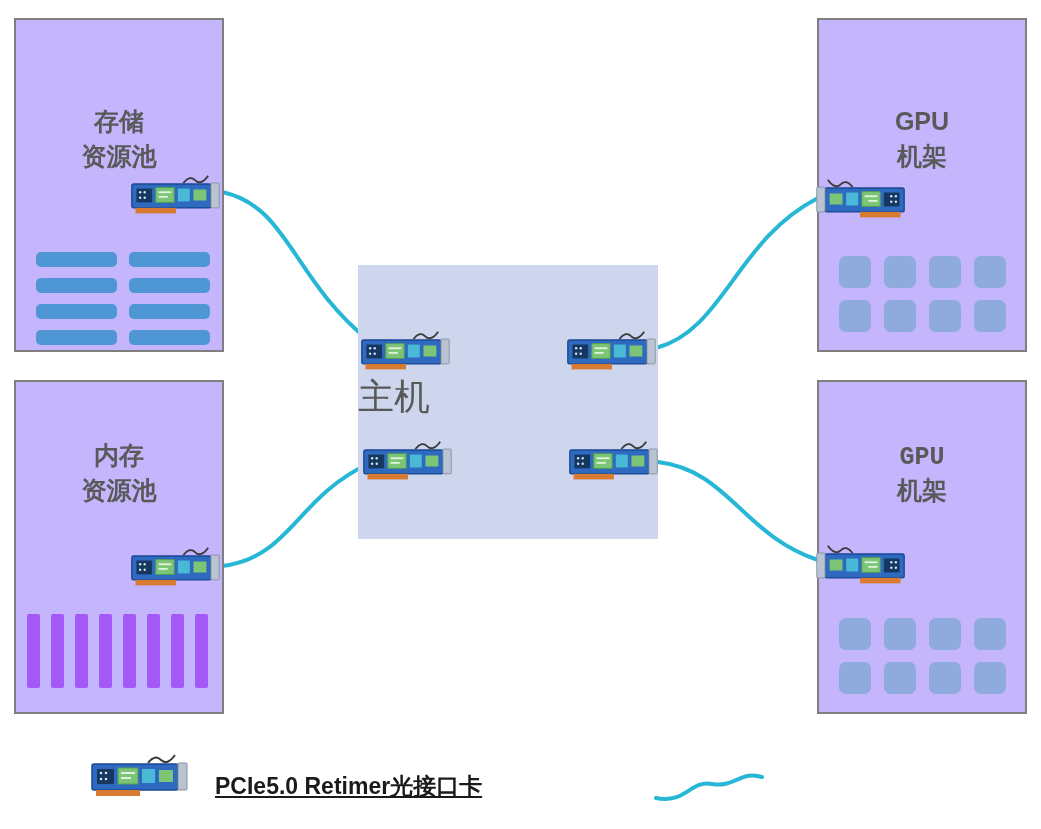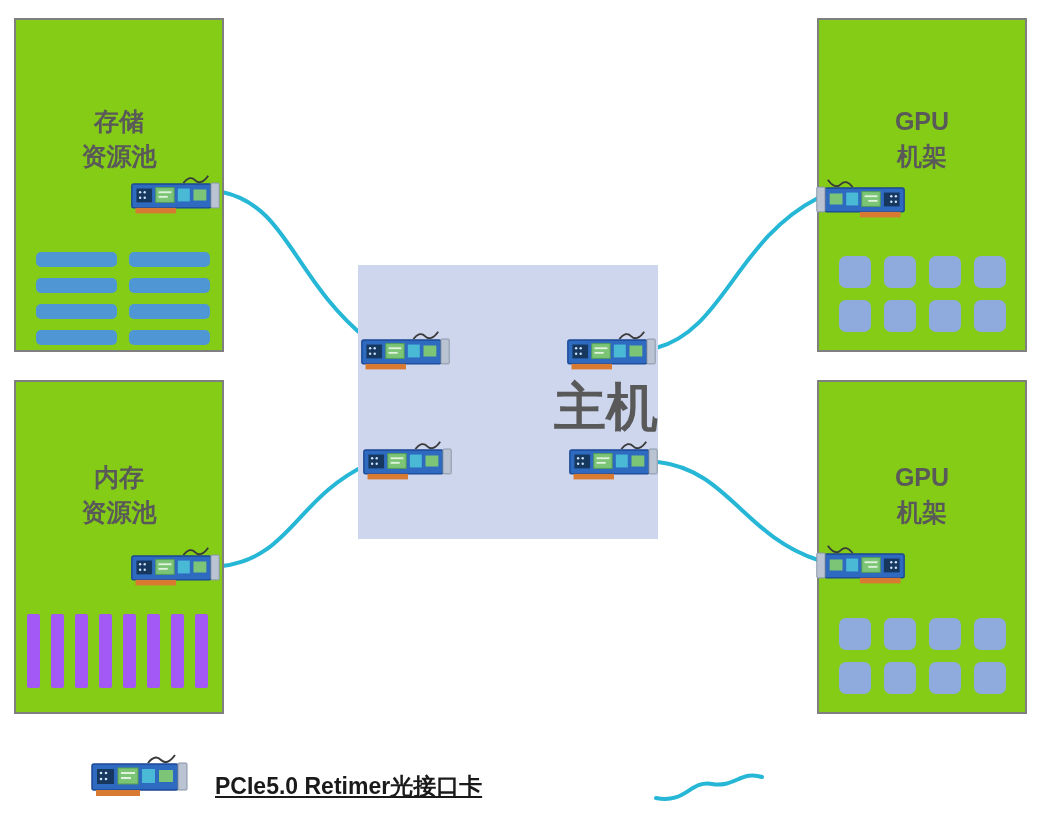--- a/index.html
+++ b/index.html
@@ -11,45 +11,45 @@
     --label:#595959;
     --legend-text:#1a1a1a;
     --box-border:#7f7f7f;
   }
   html,body{margin:0;padding:0;background:#ffffff;}
   .canvas{
     position:relative;width:1041px;height:829px;background:#ffffff;
     font-family:"Liberation Sans","DejaVu Sans",sans-serif;overflow:hidden;
   }
   .pool-box{
-    position:absolute;width:210px;height:334px;background:#84cc16;
+    position:absolute;width:210px;height:334px;background:#c4b5fd;
     border:2px solid var(--box-border);box-sizing:border-box;
   }
   #storage-box{left:14px;top:18px;}
   #memory-box{left:14px;top:380px;}
   #gpu-top-box{left:817px;top:18px;}
   #gpu-bottom-box{left:817px;top:380px;}
   .box-label{
     position:absolute;left:0;right:0;text-align:center;
     font-weight:bold;font-size:25px;line-height:1.4;color:var(--label);
   }
   .label-top{top:84px;}
-  .label-mid{top:78px;}
+  .label-mid{top:58px;font-family:Liberation Mono, monospace;}
   
   .pcie-card{position:absolute;width:92px;height:46px;}
   .pcie-card svg{width:100%;height:100%;display:block;}
   .pcie-card.mirrored svg{transform:scaleX(-1);}
   
   .host-box{
     position:absolute;left:358px;top:265px;width:300px;height:274px;
     background:var(--host-fill);
   }
   .host-label{
-    position:absolute;left:0;right:0;top:108px;text-align:right;
-    font-size:52px;font-weight:bold;color:var(--label);
+    position:absolute;left:0;right:0;top:108px;text-align:left;
+    font-size:36px;font-weight:normal;color:var(--label);
   }
   
   .drive-grid{
     position:absolute;left:20px;top:232px;width:174px;
     display:grid;grid-template-columns:1fr 1fr;gap:11px 12px;
   }
   .drive-bar{height:15px;border-radius:5px;background:var(--drive);}
   
   .dimm-row{
     position:absolute;left:11px;top:232px;display:flex;gap:11px;

